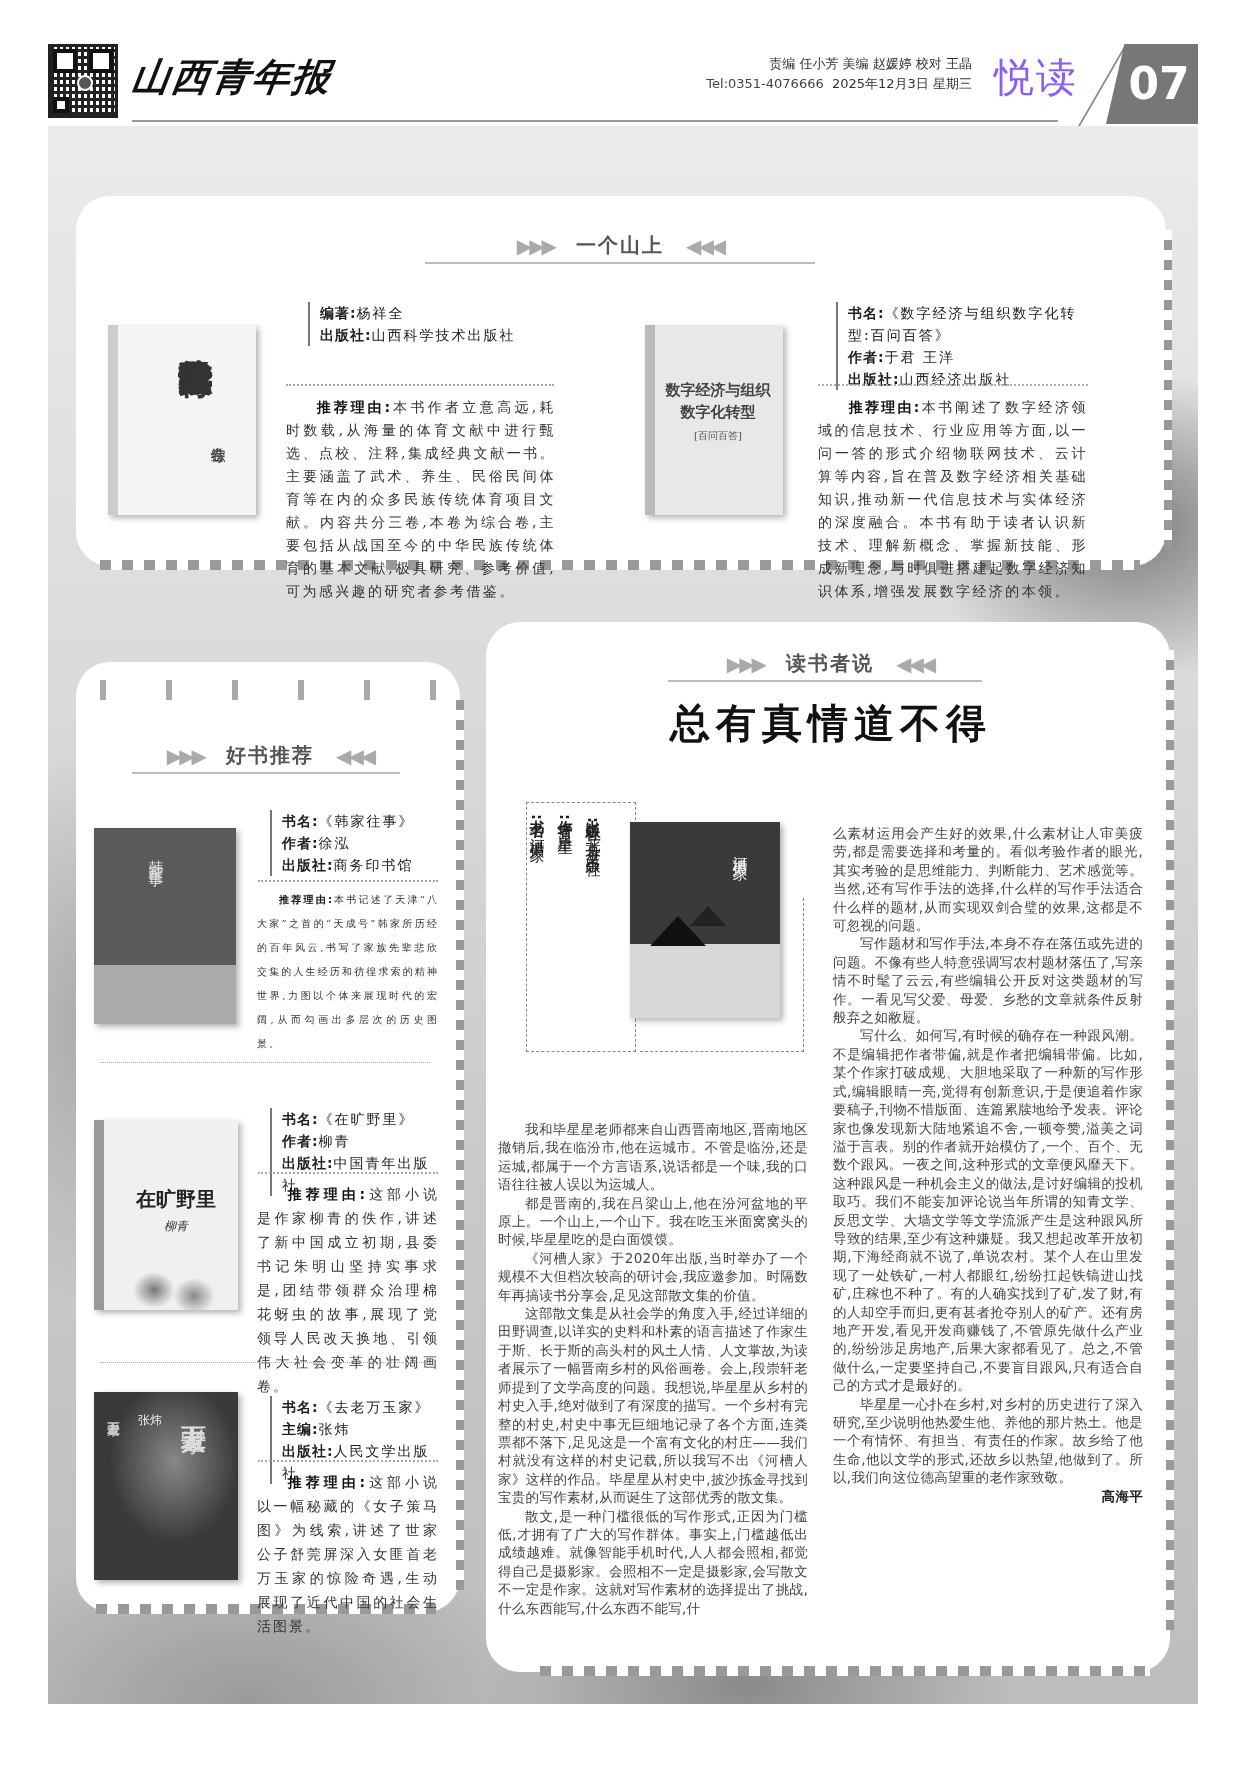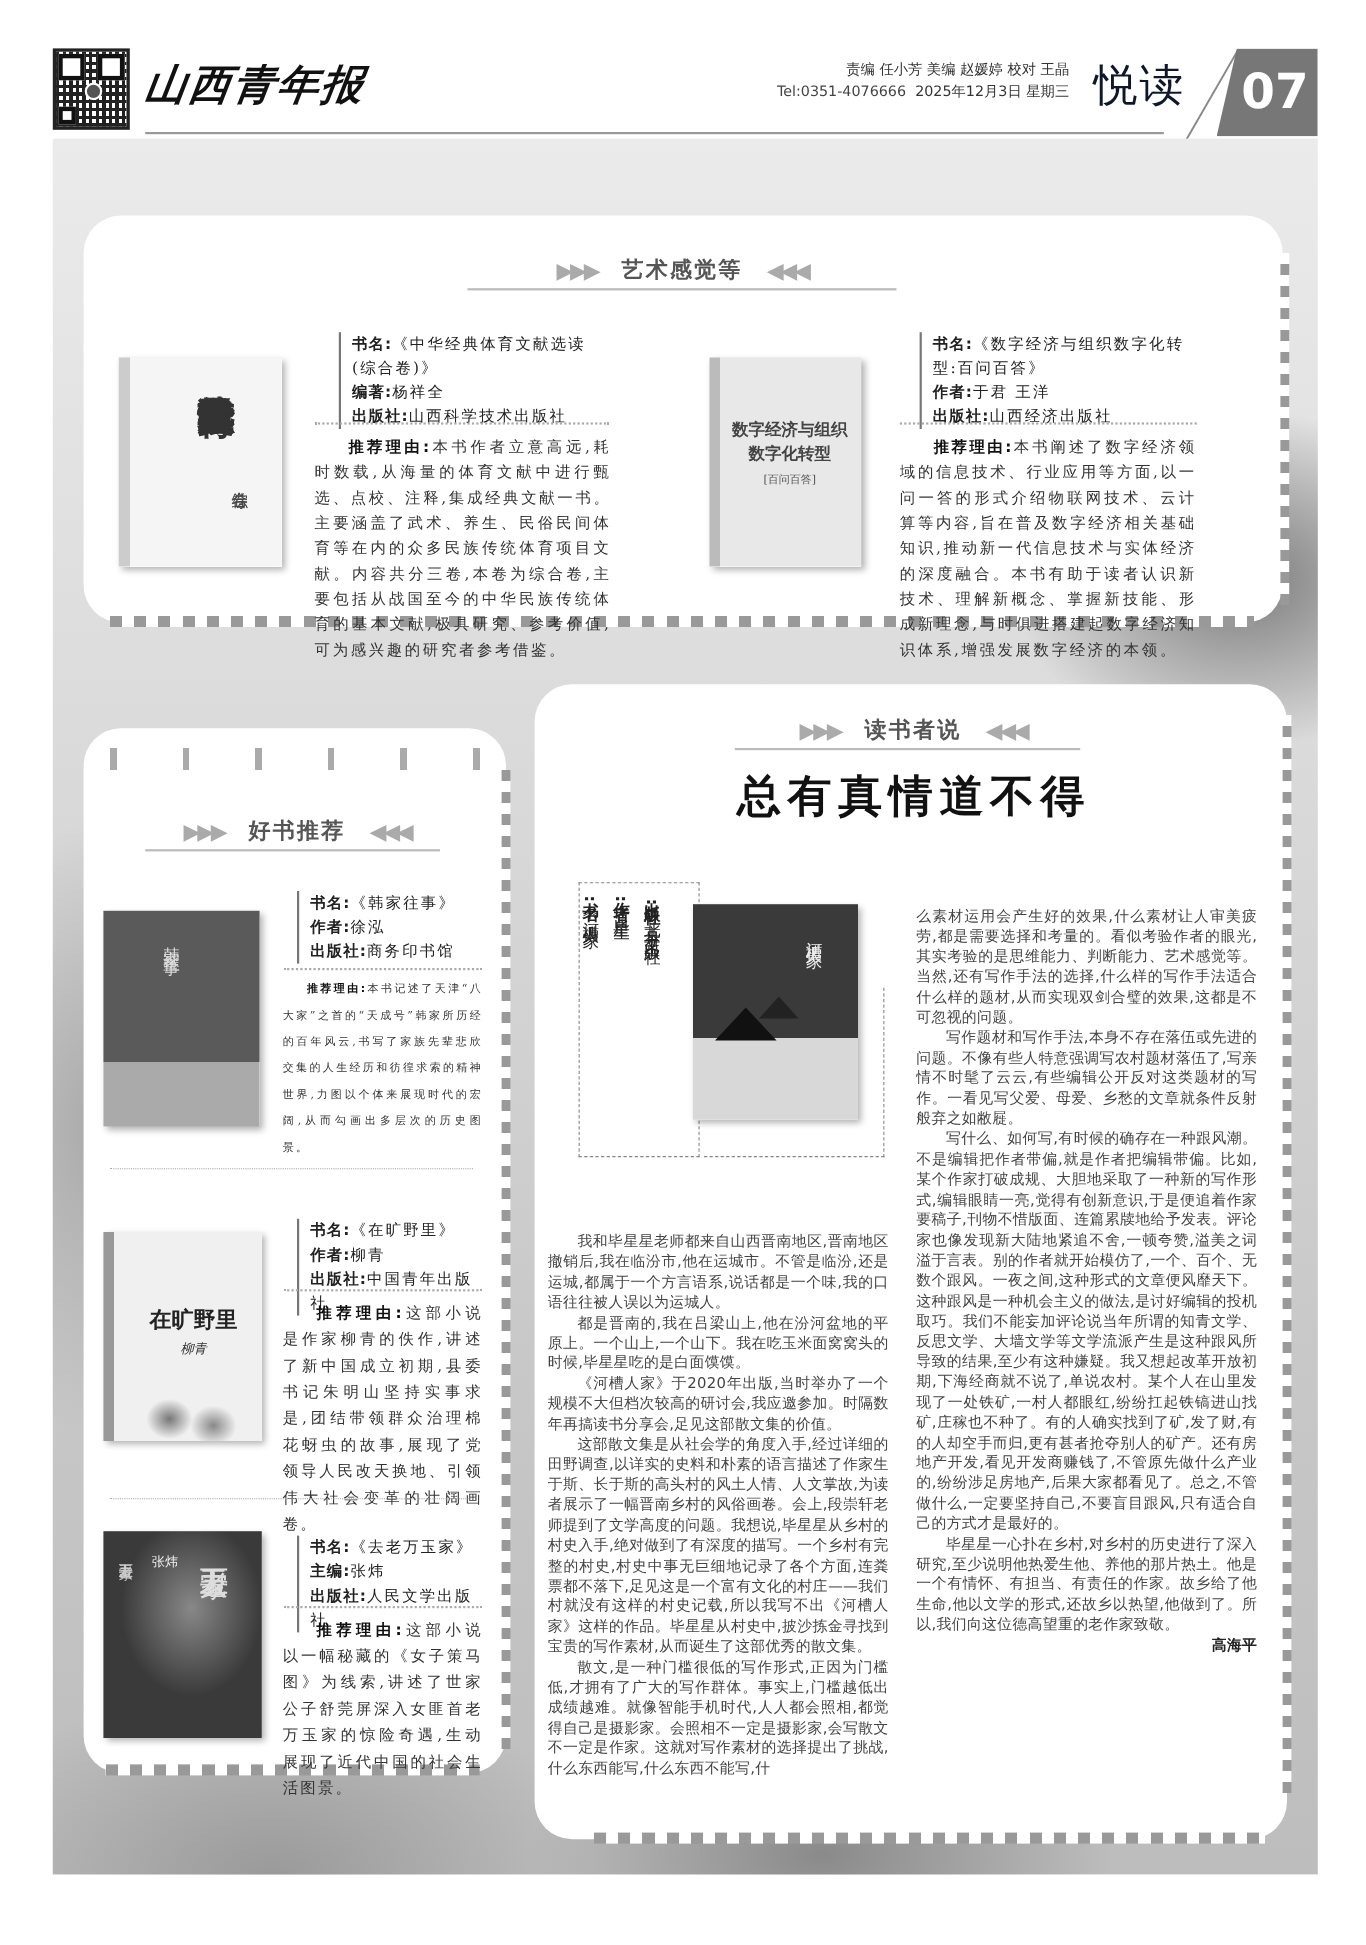--- a/index.html
+++ b/index.html
@@ -15,21 +15,21 @@
         border: 3px solid #222; }
   .qr::before, .qr::after { content: ""; position: absolute; width: 16px; height: 16px; border: 4px solid #111; background: #fff; }
   .qr::before { left: 2px; top: 2px; }
   .qr::after { right: 2px; top: 2px; }
   .qr-center { position: absolute; left: 26px; top: 28px; width: 16px; height: 16px; border-radius: 50%; background: #555; border: 2px solid #fff; }
   .qr-bl { position: absolute; left: 2px; bottom: 2px; width: 16px; height: 16px; border: 4px solid #111; background: #fff; }
   .logo { position: absolute; left: 84px; top: 8px; font-family: "DejaVu Serif", serif; font-size: 38px; font-style: italic; font-weight: bold; letter-spacing: 2px; color: #111; transform: skewX(-8deg); }
   .head-rule { position: absolute; left: 84px; right: 140px; top: 76px; height: 2px; background: #999; }
   .credits { position: absolute; right: 226px; top: 10px; text-align: right; font-family: "DejaVu Sans", sans-serif; font-size: 13px; color: #333; line-height: 20px; }
   .credits .tel { color: #444; }
-  .section-name { position: absolute; right: 120px; top: 6px; font-size: 40px; color: #0f172a; font-family: Liberation Sans, sans-serif; letter-spacing: 2px; margin-left: 15px; }
+  .section-name { position: absolute; right: 120px; top: 6px; font-size: 40px; color: #8b5cf6; font-family: Liberation Sans, sans-serif; letter-spacing: 2px; margin-left: 15px; }
   .slash { position: absolute; right: 96px; top: 2px; width: 2px; height: 84px; background: #888; transform: skewX(-30deg); }
   .page-num { position: absolute; right: 0; top: 0; width: 92px; height: 80px; background: #777; color: #fff; font-family: "DejaVu Sans", sans-serif; font-weight: bold; font-size: 44px; text-align: center; line-height: 80px; clip-path: polygon(20% 0, 100% 0, 100% 100%, 0 100%); padding-left: 14px; }
 
   
   .bg { position: absolute; left: 48px; top: 126px; width: 1150px; height: 1578px;
         background:
           radial-gradient(ellipse 300px 220px at 1080px 400px, #7a7a7a, transparent 70%),
           radial-gradient(ellipse 420px 260px at 200px 1580px, #9a9a9a, transparent 70%),
           radial-gradient(ellipse 380px 200px at 700px 1560px, #8a8a8a, transparent 70%),
           radial-gradient(ellipse 200px 400px at 40px 900px, #aaa, transparent 70%),
@@ -84,32 +84,31 @@
 </div>
 
 <div class="bg"></div>
 
 <div class="panel" style="left:76px; top:196px; width:1090px; height:370px;"></div>
 <div class="check-b" style="left:100px; top:560px; width:1040px;"></div>
 <div class="check-r" style="left:1164px; top:230px; height:320px;"></div>
 
 <div class="sec-head" style="left:460px; top:232px; width:320px;">
   <span class="arrows">▶▶▶</span>
-  <span class="sec-title">艺术感觉等</span>
+  <span class="sec-title">一个山上</span>
   <span class="arrows">◀◀◀</span>
 </div>
 <div class="sec-rule" style="left:425px; top:262px; width:390px;"></div>
 
 <div class="book">
   <div class="cover" style="left:108px; top:325px; width:148px; height:190px; background:linear-gradient(90deg,#ccc 0 10px,#f5f5f5 10px);">
     <div style="position:absolute; left:70px; top:8px; font-family:'DejaVu Sans',sans-serif; font-weight:bold; font-size:34px; line-height:36px; color:#333; writing-mode:vertical-rl;">中华经典体育文献选读</div>
     <div style="position:absolute; left:100px; top:110px; font-size:15px; color:#444; writing-mode:vertical-rl;">综合卷</div>
   </div>
   <div class="meta" style="left:308px; top:302px; width:240px;">
-    <div><b>书名:</b><span>《中华经典体育文献选读(综合卷)》</span></div>
     <div><b>编著:</b><span>杨祥全</span></div>
     <div><b>出版社:</b><span>山西科学技术出版社</span></div>
   </div>
   <div class="dotline" style="left:286px; top:384px; width:268px;"></div>
   <div class="reason" style="left:286px; top:396px; width:270px;"><b>推荐理由:</b><span>本书作者立意高远,耗时数载,从海量的体育文献中进行甄选、点校、注释,集成经典文献一书。主要涵盖了武术、养生、民俗民间体育等在内的众多民族传统体育项目文献。内容共分三卷,本卷为综合卷,主要包括从战国至今的中华民族传统体育的基本文献,极具研究、参考价值,可为感兴趣的研究者参考借鉴。</span></div>
 </div>
 
 <div class="book">
   <div class="cover" style="left:645px; top:325px; width:138px; height:190px; background:linear-gradient(90deg,#bbb 0 10px,#e8e8e8 10px);">
     <div style="position:absolute; left:14px; top:54px; width:118px; text-align:center; font-family:'DejaVu Sans',sans-serif; font-weight:bold; font-size:15px; line-height:22px; color:#444;">数字经济与组织数字化转型</div>

